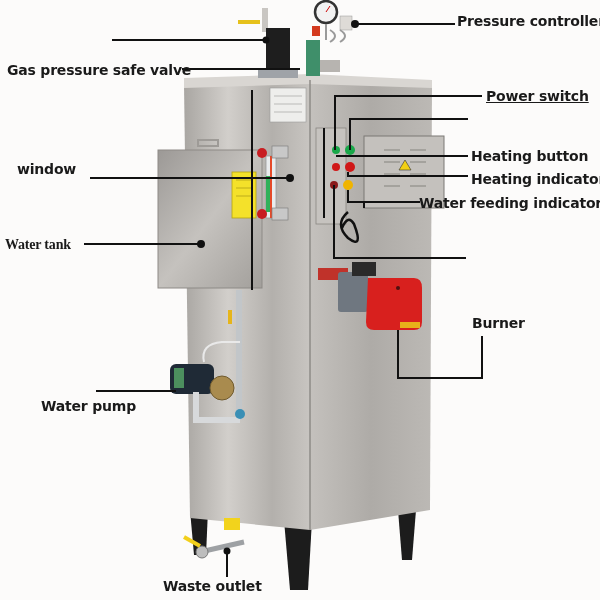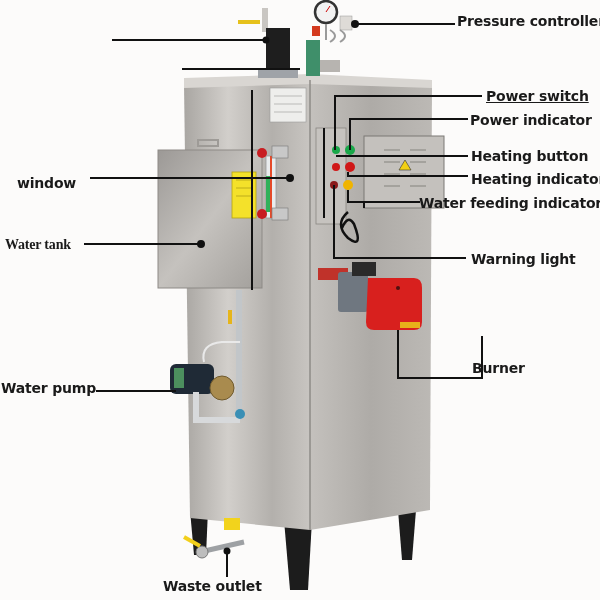--- a/index.html
+++ b/index.html
@@ -152,25 +152,24 @@
       <polyline points="334,185 334,258 466,258"></polyline>
       <line x1="324" y1="128" x2="324" y2="218"></line>
       <polyline points="398,330 398,378 482,378 482,336"></polyline>
       <line x1="96" y1="391" x2="176" y2="391"></line>
       <line x1="252" y1="90" x2="252" y2="290"></line>
       <line x1="227" y1="551" x2="227" y2="577"></line>
       <circle cx="227" cy="551" r="2.5" fill="#111"></circle>
     </g>
   </svg>
 
+  <div class="lbl" style="left:7px;top:62px;">Gas pressure safe valve</div>
   <div class="lbl" style="left:457px;top:13px;">Pressure controller</div>
   <div class="lbl" style="left:486px;top:88px;text-decoration:underline;">Power switch</div>
-  <div class="lbl" style="left:470px;top:112px;">Power indicator</div>
-  <div class="lbl" style="left:17px;top:161px;margin-top:14px;">window</div>
+  <div class="lbl" style="left:17px;top:161px;">window</div>
   <div class="lbl" style="left:471px;top:148px;">Heating button</div>
   <div class="lbl" style="left:471px;top:171px;">Heating indicator</div>
   <div class="lbl" style="left:419px;top:195px;">Water feeding indicator</div>
   <div class="lbl" style="left:5px;top:237px;font-family:Liberation Serif, serif;">Water tank</div>
-  <div class="lbl" style="left:471px;top:251px;">Warning light</div>
-  <div class="lbl" style="left:472px;top:315px;margin-top:45px;">Burner</div>
-  <div class="lbl" style="left:1px;top:380px;">Water pump</div>
+  <div class="lbl" style="left:472px;top:315px;">Burner</div>
+  <div class="lbl" style="left:1px;top:398px;padding-left:40px;">Water pump</div>
   <div class="lbl" style="left:163px;top:578px;">Waste outlet</div>
 </div>
 
 </body></html>

